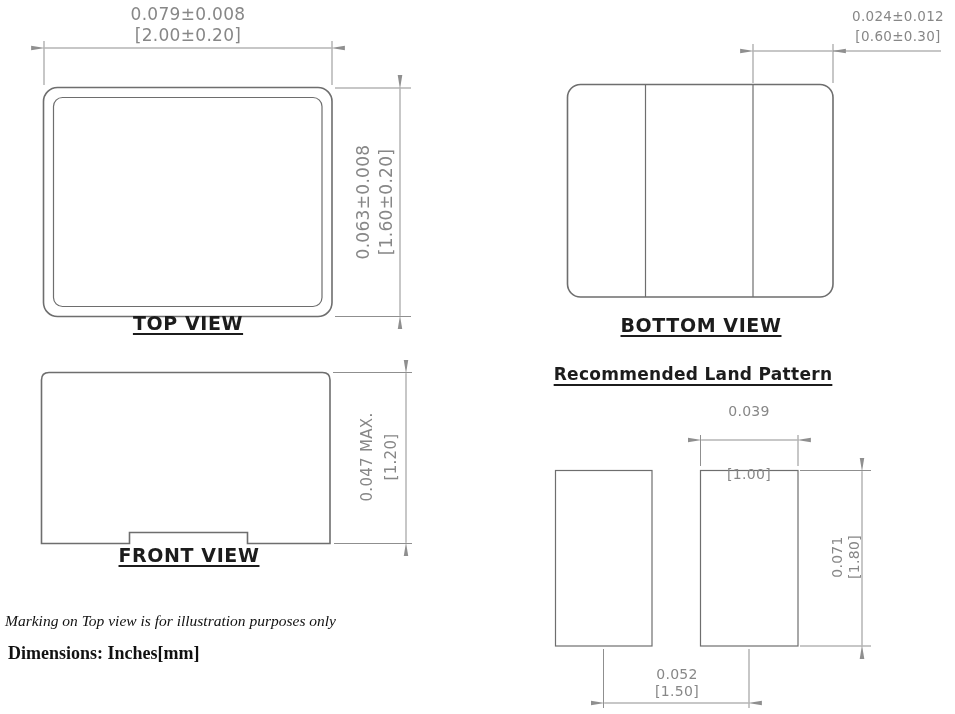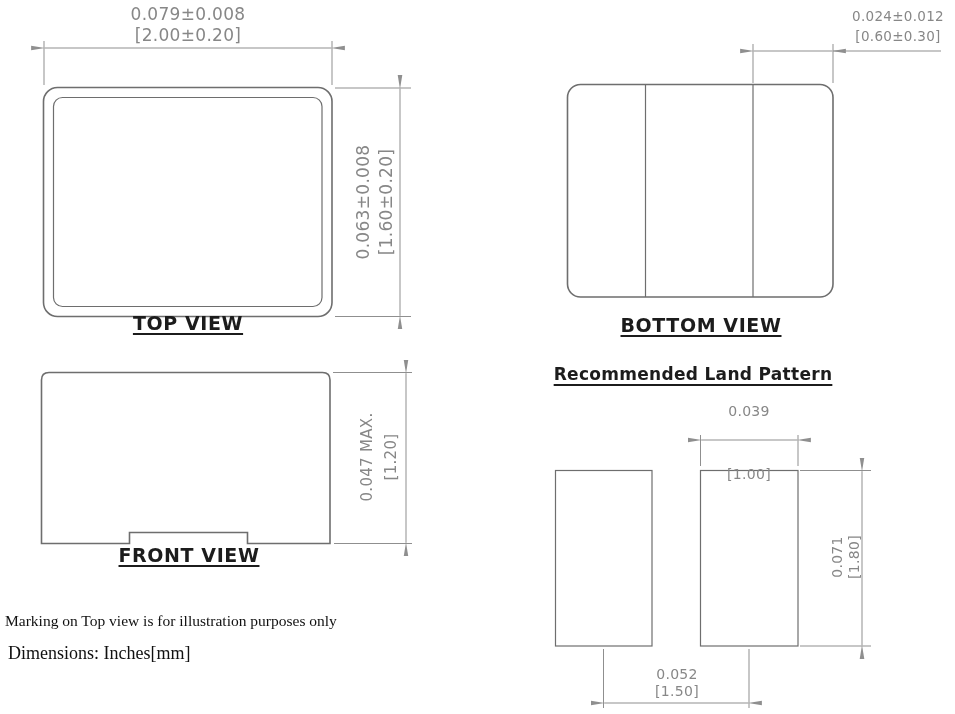--- a/index.html
+++ b/index.html
@@ -18,22 +18,22 @@
   .rot{transform:translate(-50%,-50%) rotate(-90deg);}
   .view-label{
     font-size:19px;font-weight:bold;color:#1c1c1c;letter-spacing:0.6px;
     text-decoration:underline;text-underline-offset:3px;text-decoration-thickness:1.5px;
   }
   .lp-title{
     font-size:17px;font-weight:bold;color:#1c1c1c;letter-spacing:0.3px;
     text-decoration:underline;text-underline-offset:4px;text-decoration-thickness:2px;
   }
   .part-mark{font-size:20px;color:#4f4f4f;letter-spacing:0.5px;}
-  .note-serif{font-family:"Liberation Serif",serif;font-size:15.5px;color:#111111;}
-  .note-serif-bold{font-family:"Liberation Serif",serif;font-size:18px;font-weight:normal;color:#111111;}
+  .note-serif{font-family:"Liberation Serif",serif;font-size:15.5px;color:#111111;font-style:italic;}
+  .note-serif-bold{font-family:"Liberation Serif",serif;font-size:18px;font-weight:bold;color:#111111;}
   svg .part{fill:none;stroke:#6e6e6e;stroke-width:1.6;}
   svg .part-thin{fill:none;stroke:#6e6e6e;stroke-width:1.2;}
   svg .dln{fill:none;stroke:#8f8f8f;stroke-width:1;}
 </style>
 </head>
 <body>
 
 <div id="canvas">
 
   <svg id="drawing" width="955" height="714" viewBox="0 0 955 714">

